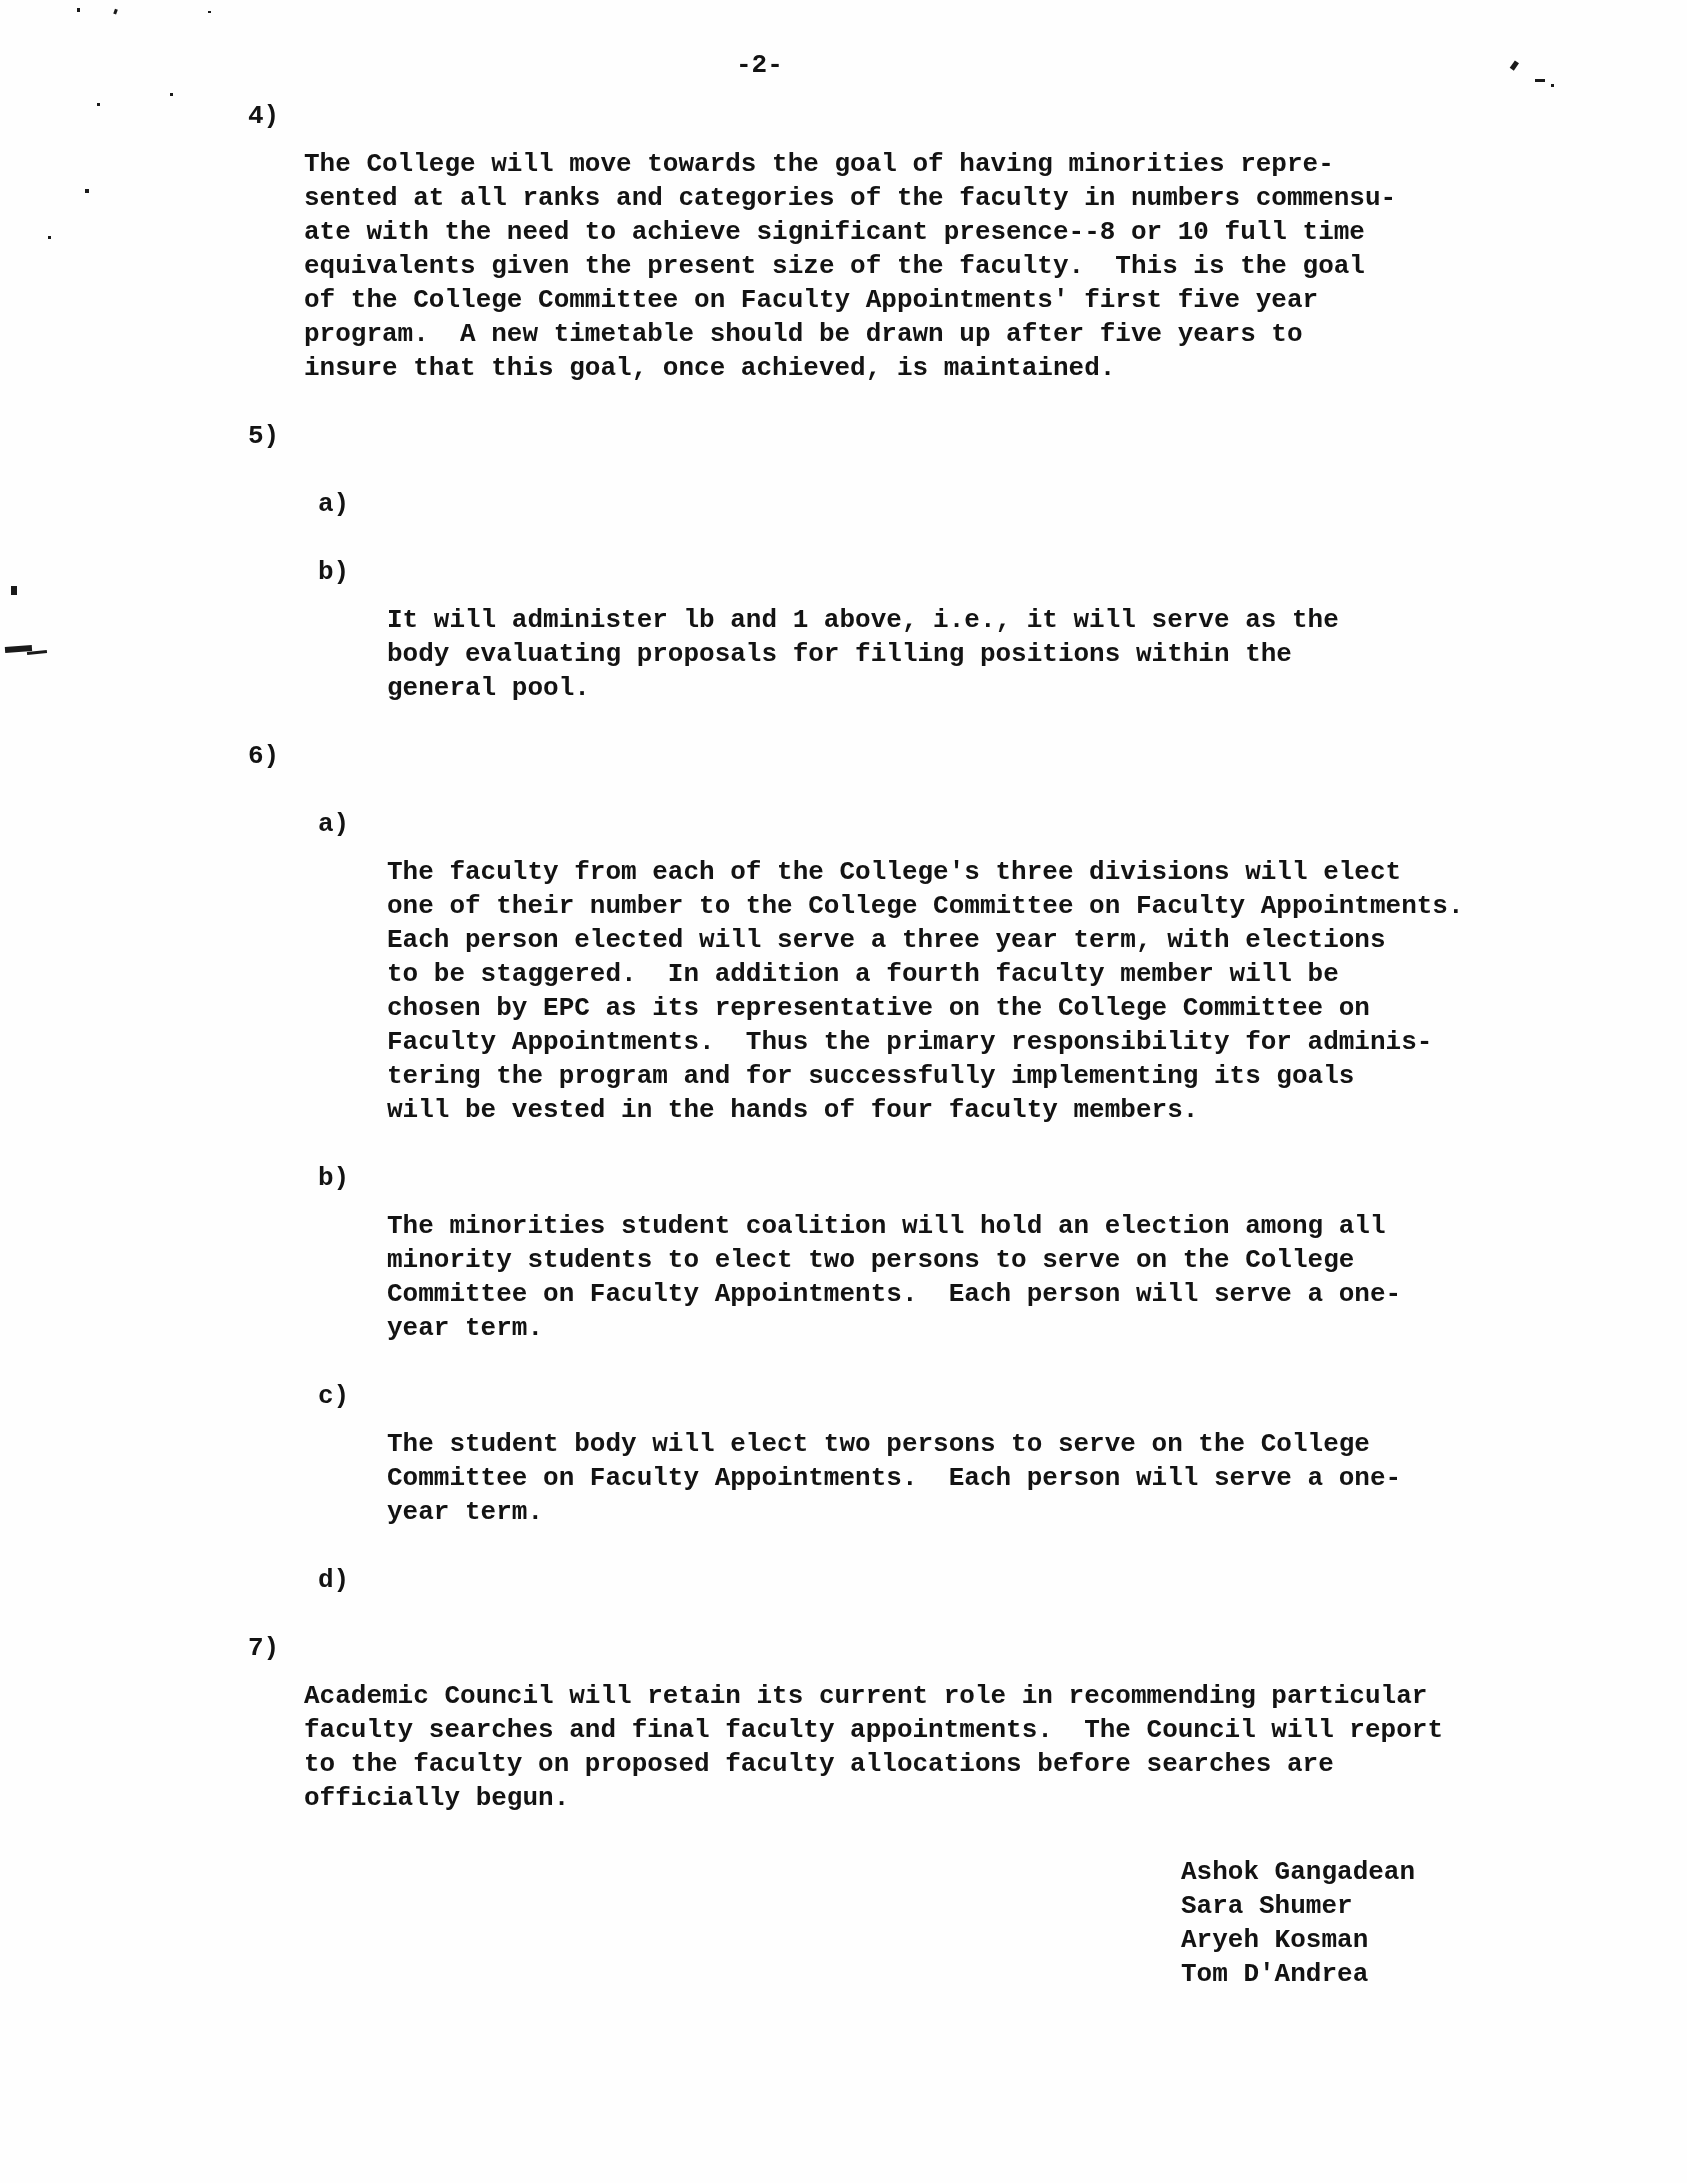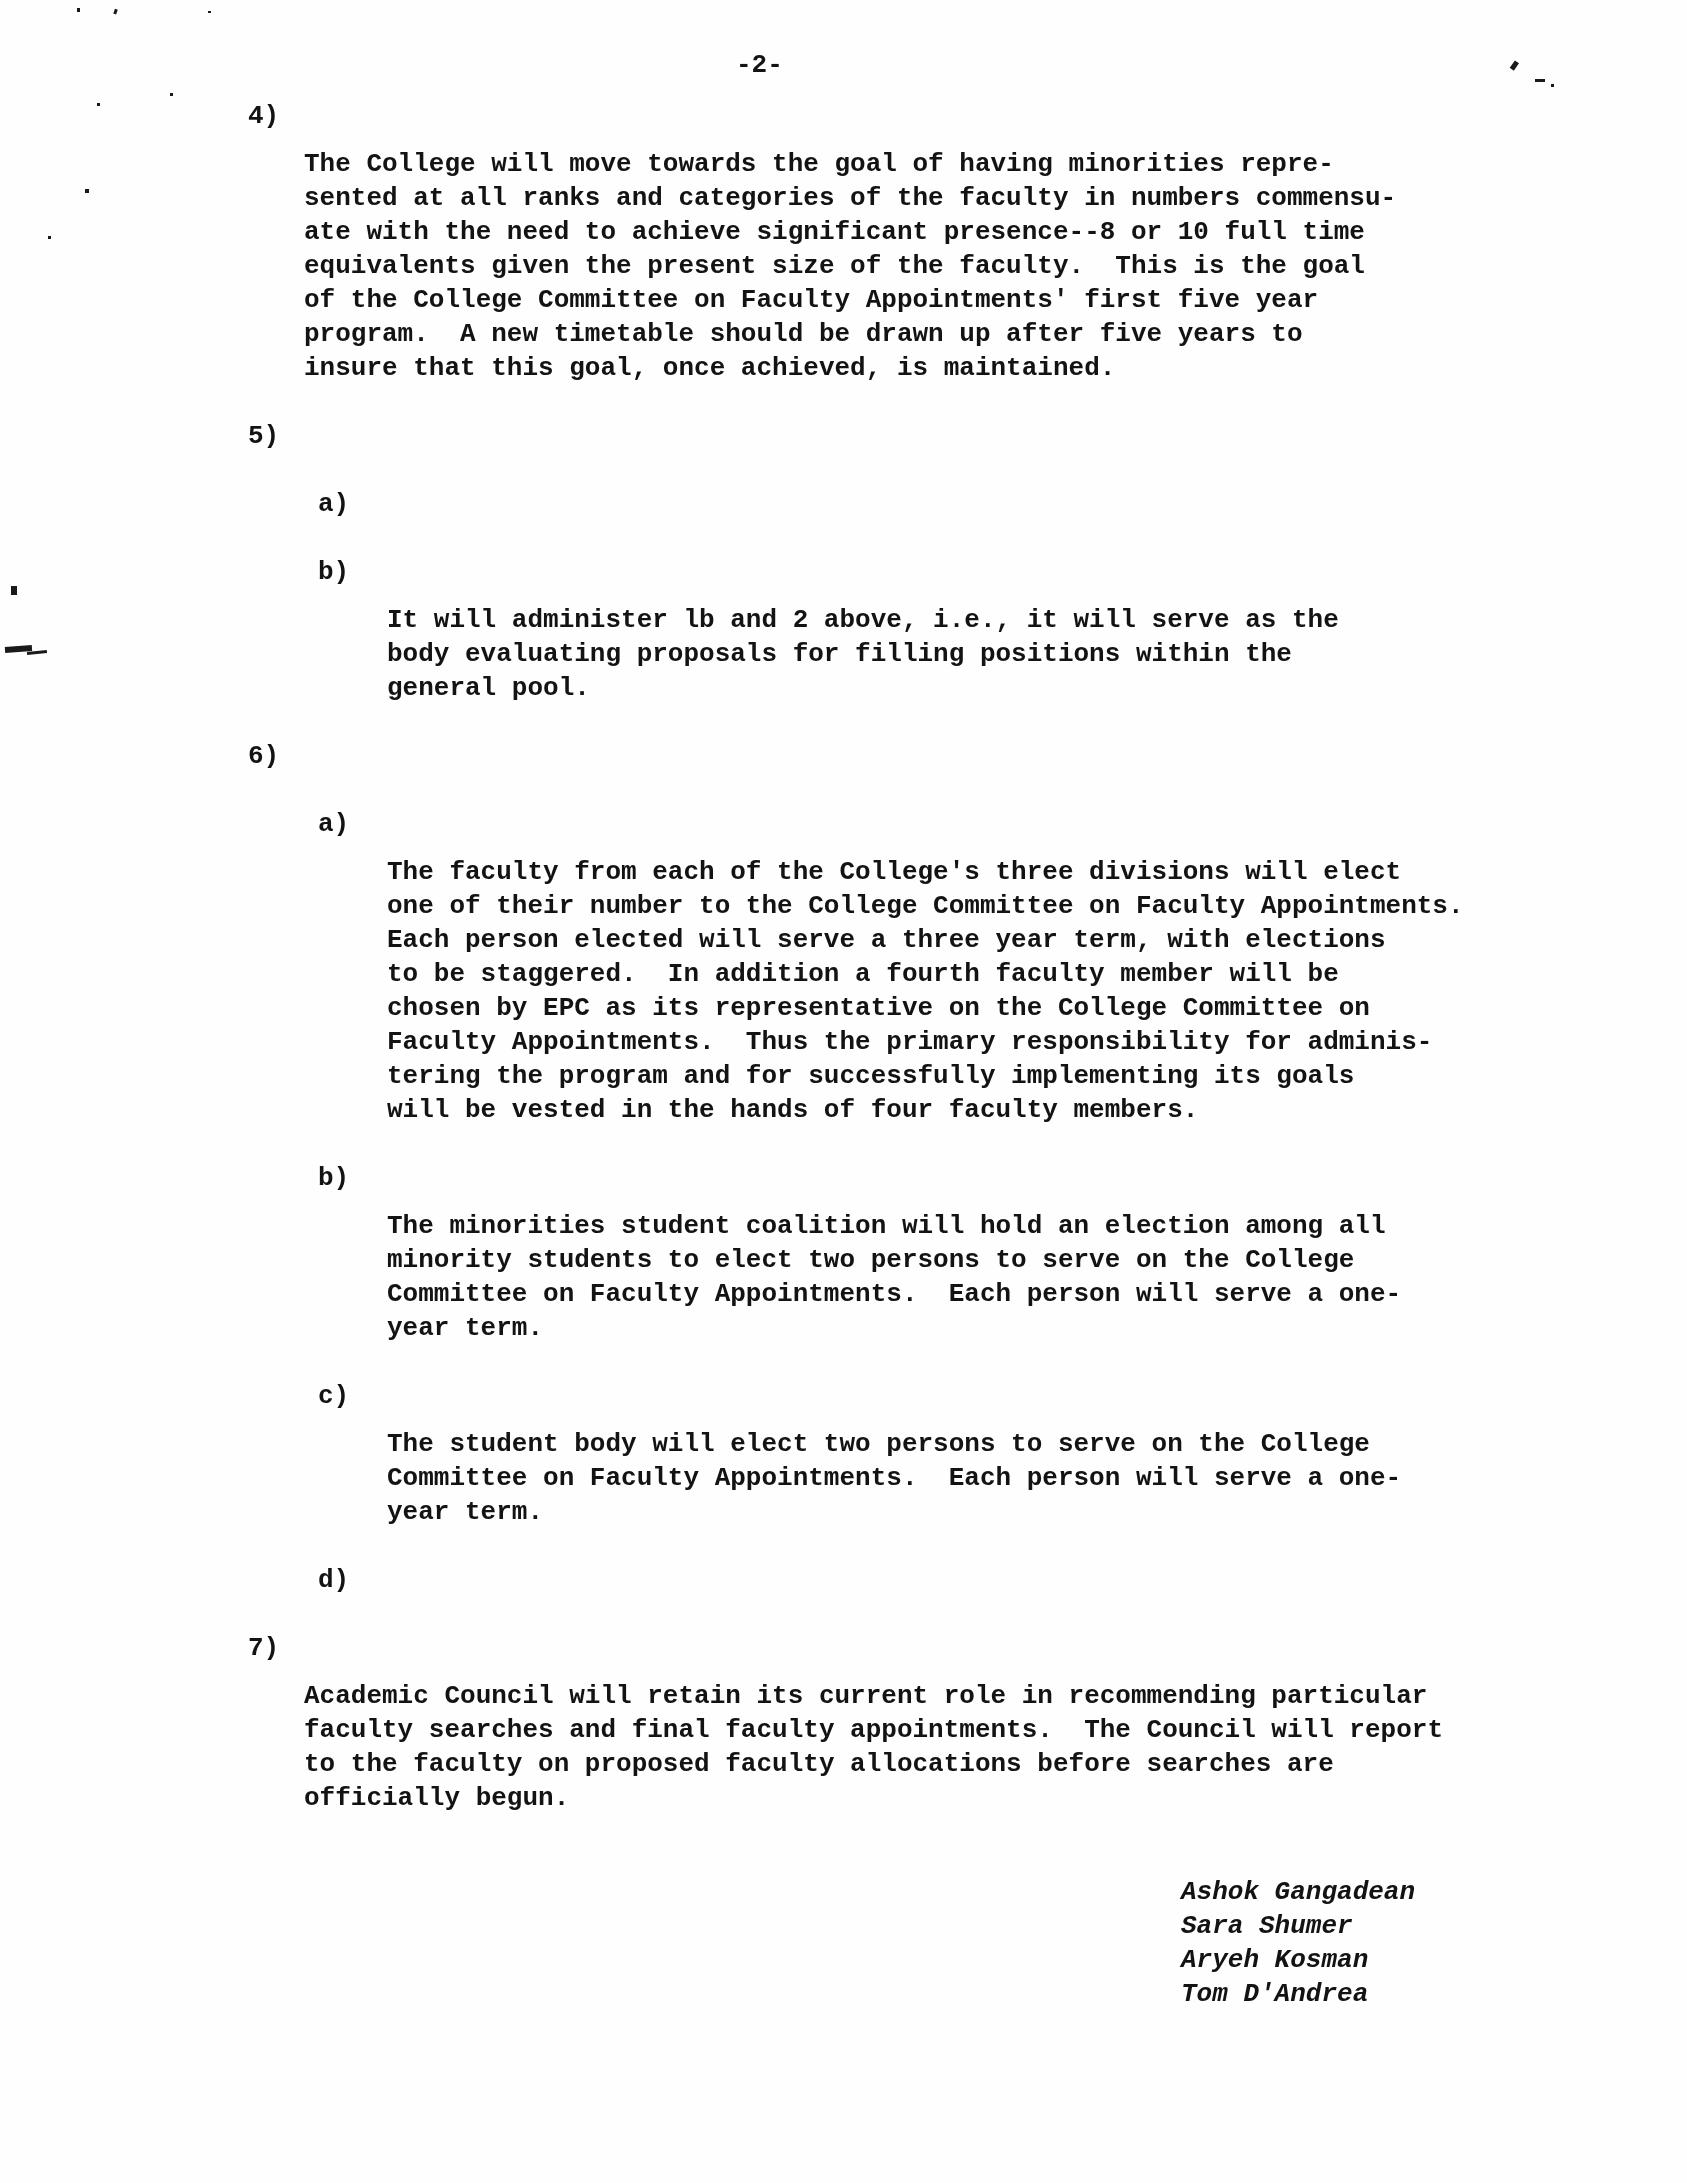--- a/index.html
+++ b/index.html
@@ -40,22 +40,21 @@
   .row > .num {
     flex: 0 0 56px;
     margin-left: 248px;
   }
   .row.sub > .letter {
     flex: 0 0 69px;
     margin-left: 318px;
   }
   .signatures {
     margin-left: 1181px;
-    margin-top: 60px;
-    font-style: italic;
+    margin-top: 40px;
   }
   .speck {
     position: absolute;
     background: #1a1a1a;
     display: block;
   }
 </style>
 </head>
 <body>
 
@@ -93,21 +92,21 @@
     <div class="row">
       <span class="num">5)</span>
     </div>
 
     <div class="row sub">
       <span class="letter">a)</span>
     </div>
 
     <div class="row sub">
       <span class="letter">b)</span>
-      <div class="lines">It will administer lb and 2 above, i.e., it will serve as the
+      <div class="lines">It will administer lb and 1 above, i.e., it will serve as the
 body evaluating proposals for filling positions within the
 general pool.</div>
     </div>
 
     <div class="row">
       <span class="num">6)</span>
     </div>
 
     <div class="row sub">
       <span class="letter">a)</span>

